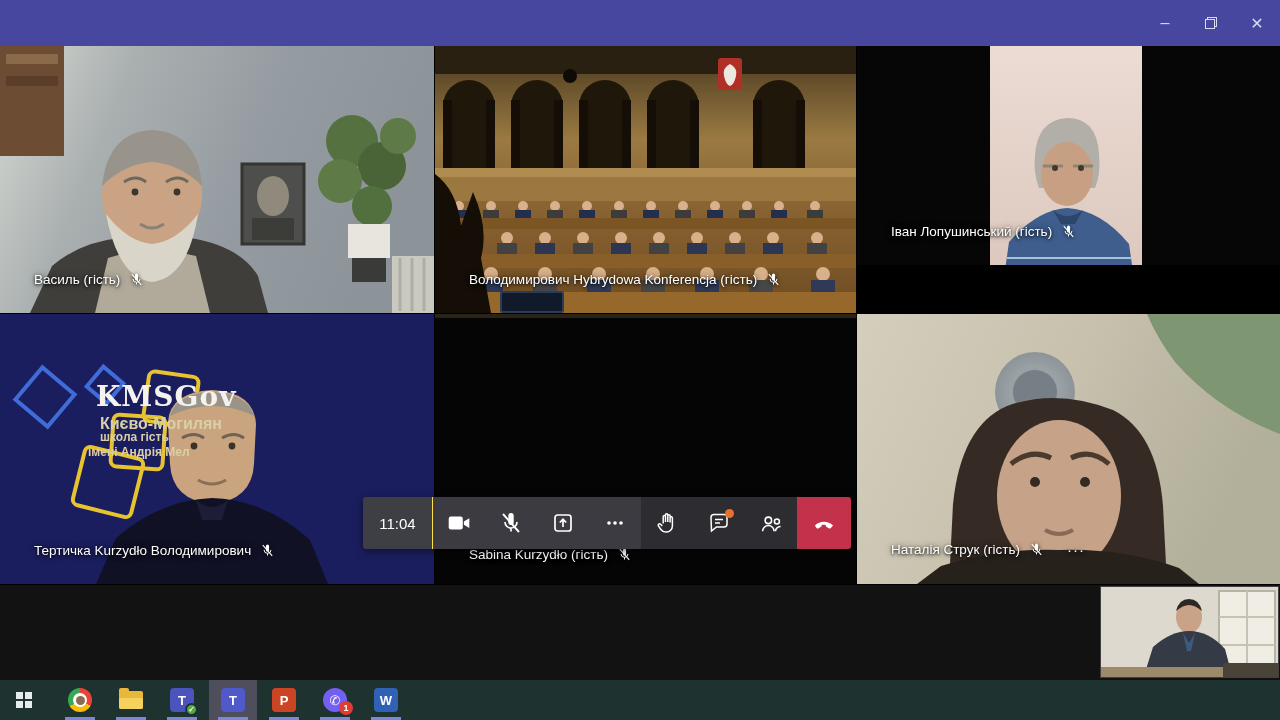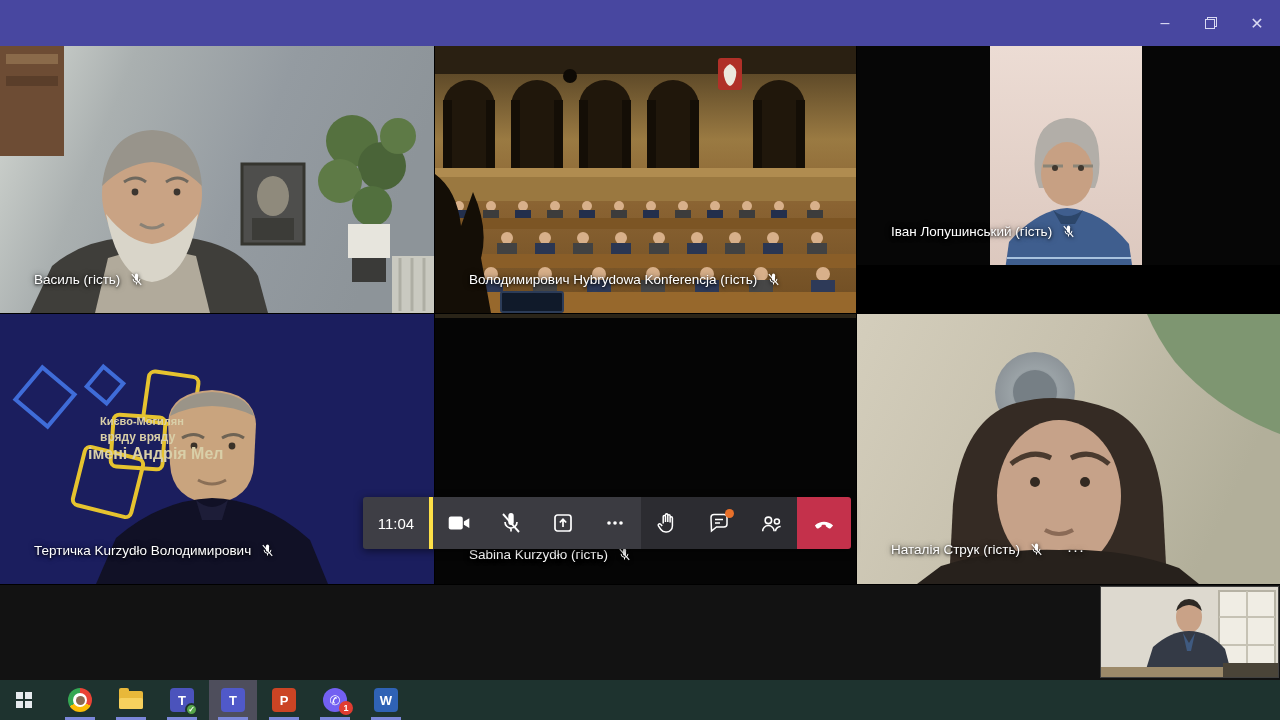--- a/index.html
+++ b/index.html
@@ -30,28 +30,28 @@
   .plabel {
     position:absolute; left:34px; bottom:26px; display:flex; align-items:center; gap:9px;
     color:#fff; font-size:13.5px; text-shadow:0 1px 3px rgba(0,0,0,.95), 0 0 6px rgba(0,0,0,.6);
     z-index:5; white-space:nowrap;
   }
   .plabel svg { filter:drop-shadow(0 1px 2px rgba(0,0,0,.9)); flex:none; }
   .plabel .dots { font-size:15px; letter-spacing:1px; margin-left:14px; }
   
   .kms-title { position:absolute; left:96px; top:66px; color:#f4f2ee; font-family:"DejaVu Serif", serif;
                font-weight:bold; font-size:28px; letter-spacing:1px; z-index:2; }
-  .kms-l1 { position:absolute; left:100px; top:101px; color:#d9cfa8; font-size:11px; font-weight:bold; z-index:2; }
+  .kms-l1 { position:absolute; left:100px; top:101px; color:#d9cfa8; font-size:16px; font-weight:bold; z-index:2; }
   .kms-l2 { position:absolute; left:100px; top:116px; color:#d9cfa8; font-size:12px; font-weight:bold; z-index:2; }
-  .kms-l3 { position:absolute; left:88px;  top:131px; color:#d9cfa8; font-size:16px; font-weight:bold; z-index:2; }
+  .kms-l3 { position:absolute; left:88px;  top:131px; color:#d9cfa8; font-size:12px; font-weight:bold; z-index:2; }
   
   .callbar { position:absolute; left:363px; top:497px; height:52px; display:flex; z-index:20;
              border-radius:3px; overflow:hidden; box-shadow:0 2px 8px rgba(0,0,0,.5); }
   .cb-time { width:70px; background:#3e3e45; color:#fff; font-size:15px; display:flex;
-             align-items:center; justify-content:center; border-right:4px solid #fde047; }
+             align-items:center; justify-content:center; border-right:1px solid #fde047; }
   .cb-btn { width:52px; display:flex; align-items:center; justify-content:center; position:relative; cursor:default; }
   .cb-left  { background:#3b3b41; }
   .cb-right { background:#2c2c31; }
   .cb-hangup { width:54px; background:#c4314b; }
   .chat-dot { position:absolute; top:12px; right:11px; width:9px; height:9px; border-radius:50%; background:#e8702a; }
   
   .strip { position:absolute; left:0; top:585px; width:1280px; height:95px; background:#121212; }
   
   .selfview { position:absolute; left:1100px; top:586px; width:179px; height:92px;
               border:1px solid #404040; overflow:hidden; z-index:4; background:#d9d6cc; }
@@ -345,22 +345,23 @@
         <path d="M170 102 Q176 80 212 78 Q248 80 254 102 Q234 92 212 92 Q190 92 170 102Z" fill="#9a9488"></path>
         <path d="M182 124 q12 -7 22 0" stroke="#6e6354" stroke-width="3" fill="none"></path>
         <path d="M222 124 q12 -7 22 0" stroke="#6e6354" stroke-width="3" fill="none"></path>
         <circle cx="194" cy="132" r="3.4" fill="#3a3228"></circle>
           <circle cx="232" cy="132" r="3.4" fill="#3a3228"></circle>
         <path d="M198 166 q14 8 28 0" stroke="#8a6f56" stroke-width="3" fill="none"></path>
         <path d="M96 270 L116 224 Q160 186 212 184 Q266 186 310 226 L328 270 Z" fill="#111126"></path>
         <path d="M196 186 q16 14 32 0 l-6 20 h-20 z" fill="#1d1d38"></path>
       </g>
     </svg>
+    <div class="kms-title">KMSGov</div>
     <div class="kms-l1">Києво-Могилян</div>
-    <div class="kms-l2">вряду вряду</div>
+    <div class="kms-l2">школа гість</div>
     <div class="kms-l3">імені Андрія Мел</div>
     <div class="plabel">
       <span>Тертичка Kurzydło Володимирович</span>
       <svg width="15" height="15" viewBox="0 0 24 24">
         <path d="M9.5 5a2.5 2.5 0 015 0v6a2.5 2.5 0 01-5 0z" fill="#fff"></path>
         <path d="M6.5 11a5.5 5.5 0 0011 0M12 16.5V20" stroke="#fff" stroke-width="1.6" fill="none"></path>
         <line x1="4.5" y1="3.5" x2="19.5" y2="20.5" stroke="#fff" stroke-width="1.8"></line>
       </svg>
     </div>
   </div>

